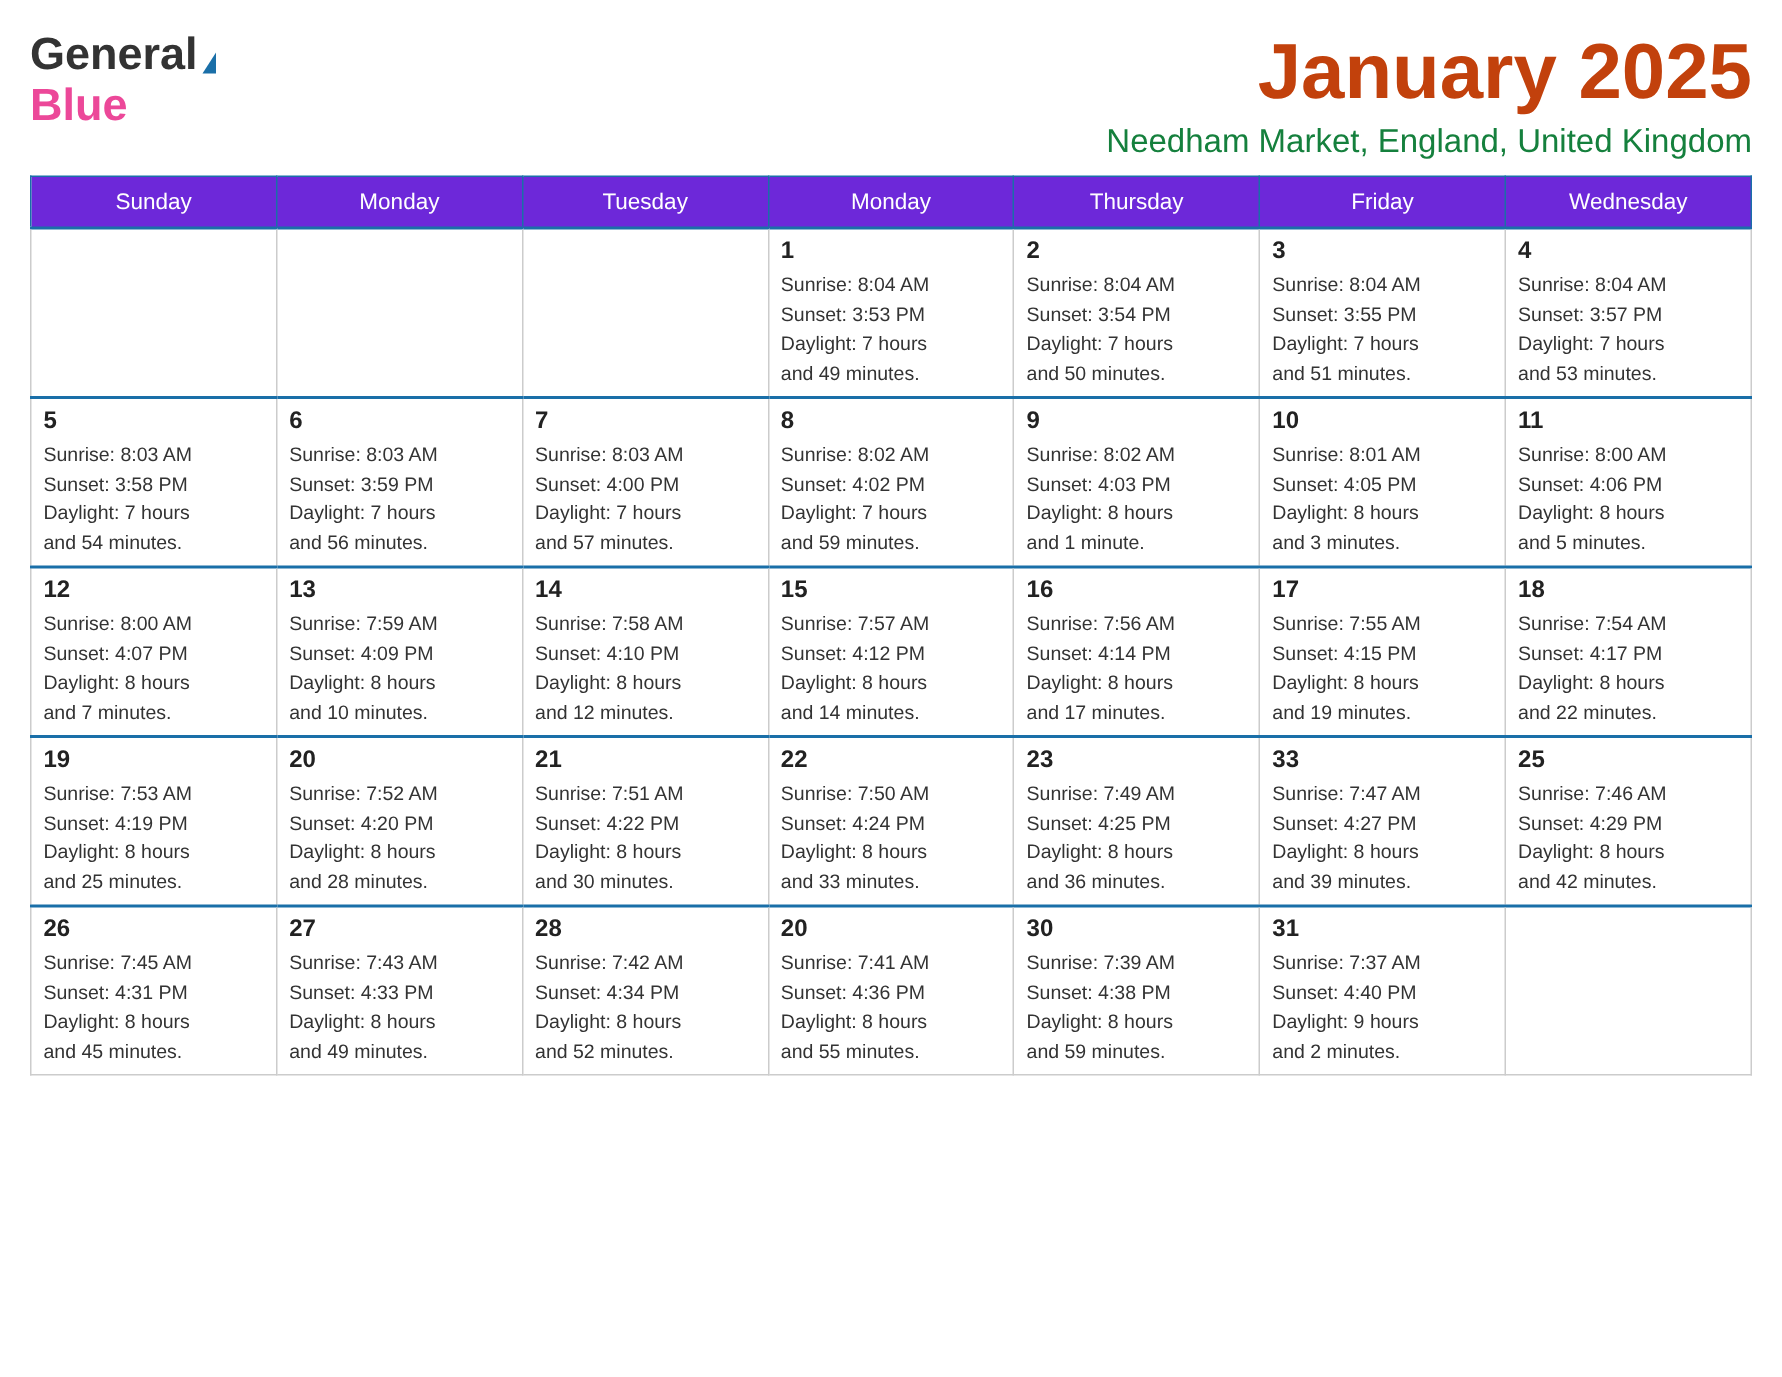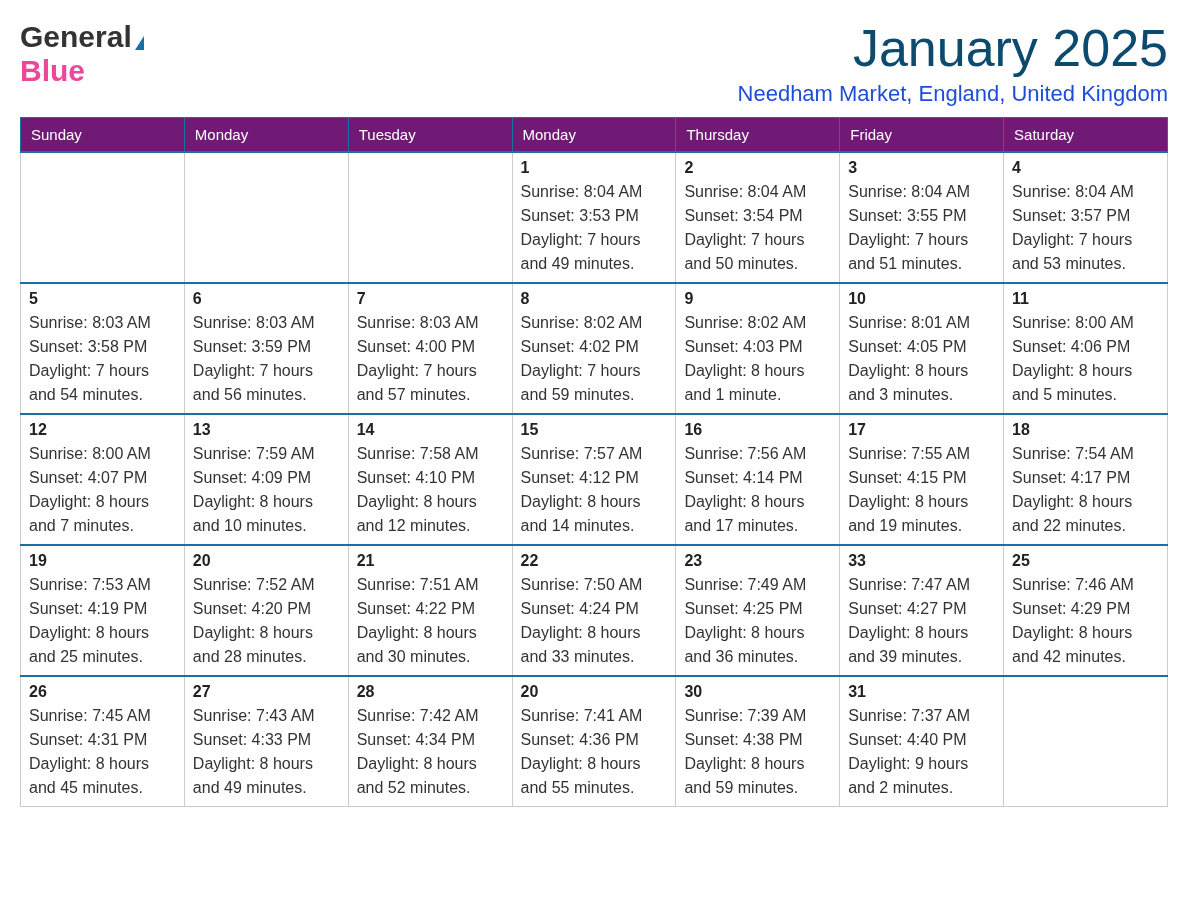--- a/index.html
+++ b/index.html
@@ -20,59 +20,59 @@
     .logo {
       display: flex;
       flex-direction: column;
       align-items: flex-start;
     }
     .title-area {
       text-align: right;
     }
     .month-title {
       font-size: 52px;
-      font-weight: normal;
-      color: #0c4a6e;
+      font-weight: bold;
+      color: #c2410c;
       line-height: 1.1;
     }
     .location-title {
       font-size: 22px;
-      color: #1d4ed8;
+      color: #15803d;
       margin-top: 4px;
     }
     .calendar-table {
       width: 100%;
       border-collapse: collapse;
       margin-top: 10px;
     }
     .calendar-table th {
-      background-color: #701a75;
+      background-color: #6d28d9;
       color: #fff;
-      text-align: left;
+      text-align: center;
       padding: 8px 10px;
       font-size: 15px;
       font-weight: normal;
       border: 1px solid #1a6fa8;
     }
     .calendar-table td {
       vertical-align: top;
       border: 1px solid #ccc;
       padding: 6px 8px;
       width: calc(100% / 7);
       min-height: 100px;
     }
     .day-number {
       font-size: 16px;
       font-weight: bold;
       color: #222;
       display: block;
       margin-bottom: 3px;
     }
     .day-info {
-      font-size: 16px;
+      font-size: 13px;
       color: #333;
       line-height: 1.5;
     }
     .empty-cell {
       background: #fff;
     }
     tr.week-row td {
       border-top: 2px solid #1a6fa8;
     }
   </style>
@@ -96,21 +96,21 @@
 
 <table class="calendar-table">
   <thead>
     <tr>
     <th>Sunday</th>
         <th>Monday</th>
         <th>Tuesday</th>
         <th>Monday</th>
         <th>Thursday</th>
         <th>Friday</th>
-        <th>Saturday</th>
+        <th>Wednesday</th>
       </tr>
   </thead>
   <tbody id="calendar-body">
   <tr class="week-row">
         <td class="empty-cell"></td>
         <td class="empty-cell"></td>
         <td class="empty-cell"></td>
         <td>
           <span class="day-number">1</span>
           <div class="day-info">Sunrise: 8:04 AM<br>Sunset: 3:53 PM<br>Daylight: 7 hours<br>and 49 minutes.</div>

